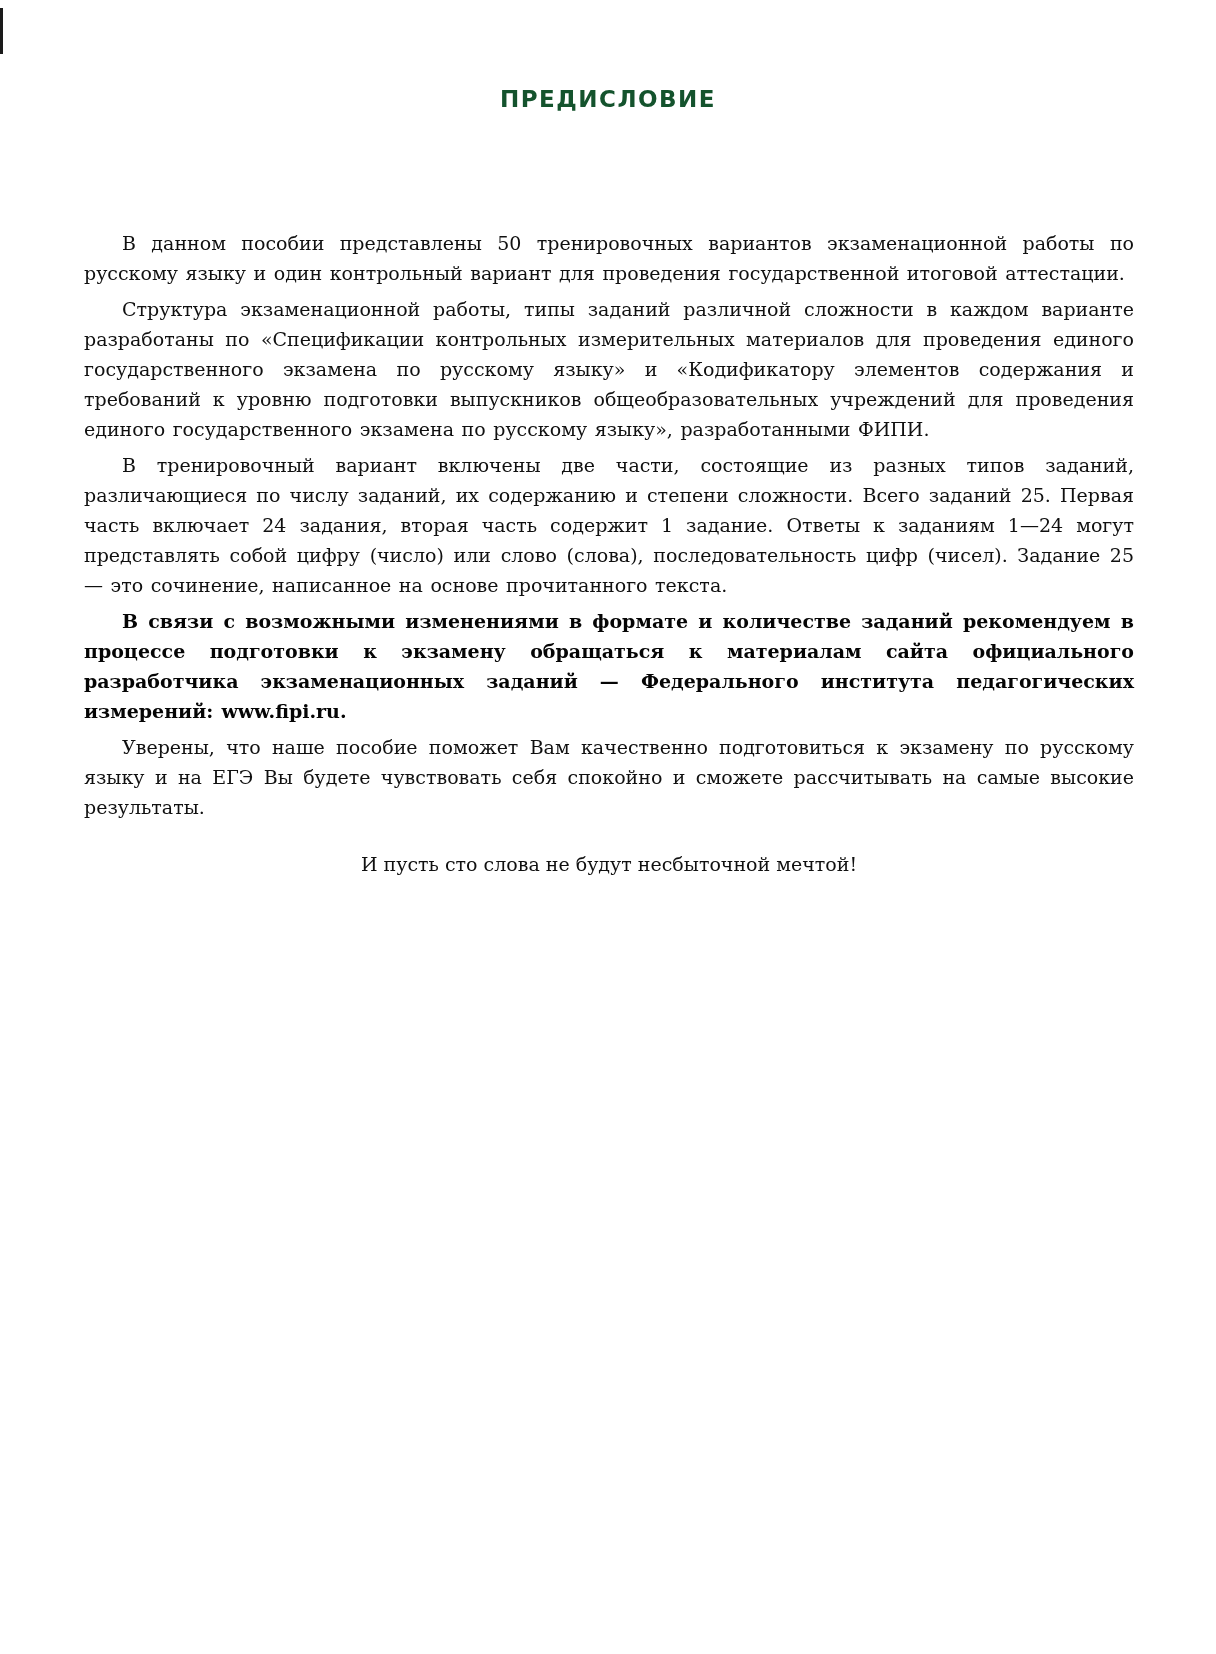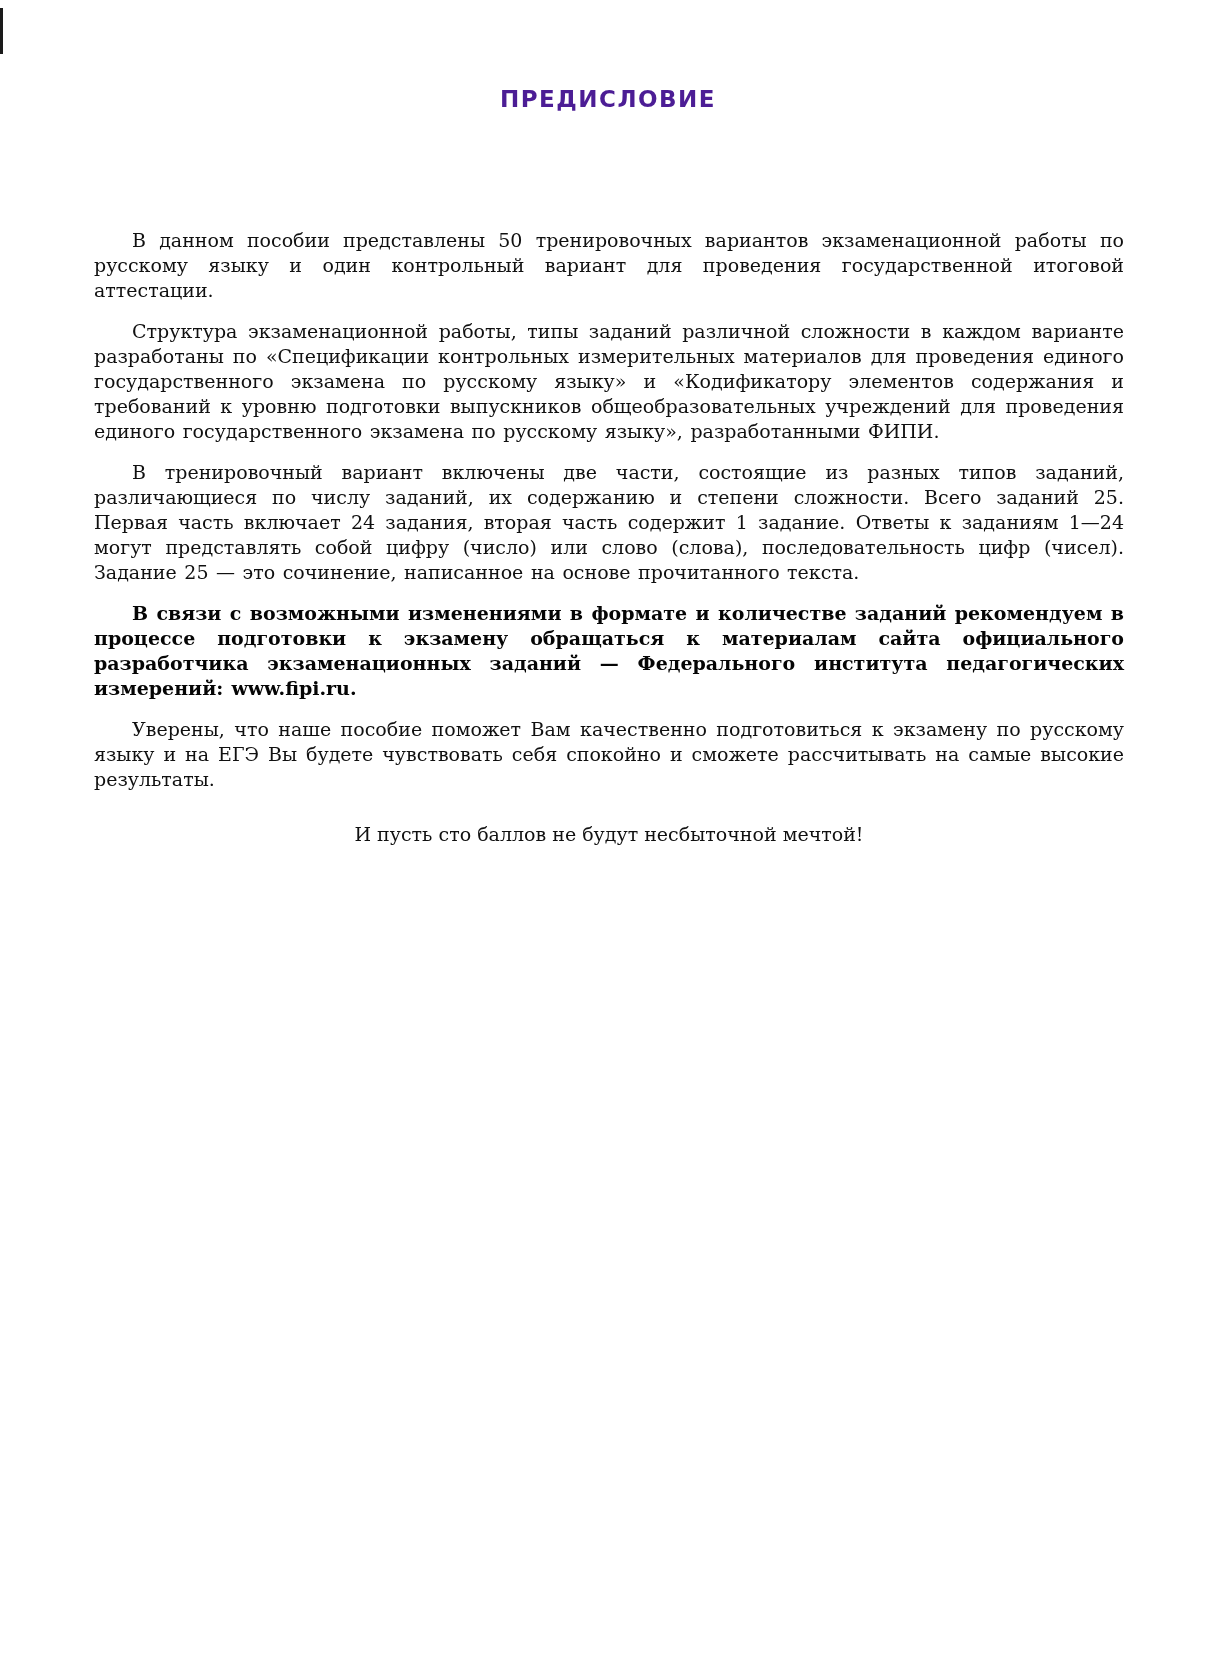--- a/index.html
+++ b/index.html
@@ -26,29 +26,29 @@
     background: #1a1a1a;
   }
   .page-title {
     margin: 0;
     padding-top: 86px;
     text-align: center;
     font-family: "DejaVu Sans", sans-serif;
     font-weight: bold;
     font-size: 23px;
     letter-spacing: 1.5px;
-    color: #4c1d95;
+    color: #14532d;
   }
   .content {
     margin: 116px 76px 0 78px;
   }
   .para {
-    margin: 16px;
+    margin: 6px;
     font-size: 19px;
-    line-height: 25px;
+    line-height: 30px;
     text-align: justify;
     text-indent: 38px;
     font-weight: 400;
     word-spacing: 1.5px;
     color: #101010;
   }
   .para.bold {
     font-weight: 700;
     color: #050505;
   }
@@ -76,17 +76,17 @@
 
 
     <p class="para">Структура экзаменационной работы, типы заданий различной сложности в каждом варианте разработаны по «Спецификации контрольных измерительных материалов для проведения единого государственного экзамена по русскому языку» и «Кодификатору элементов содержания и требований к уровню подготовки выпускников общеобразовательных учреждений для проведения единого государственного экзамена по русскому языку», разработанными ФИПИ.</p>
 
     <p class="para">В тренировочный вариант включены две части, состоящие из разных типов заданий, различающиеся по числу заданий, их содержанию и степени сложности. Всего заданий 25. Первая часть включает 24 задания, вторая часть содержит 1 задание. Ответы к заданиям 1—24 могут представлять собой цифру (число) или слово (слова), последовательность цифр (чисел). Задание 25 — это сочинение, написанное на основе прочитанного текста.</p>
 
     <p class="para bold">В связи с возможными изменениями в формате и количестве заданий рекомендуем в процессе подготовки к экзамену обращаться к материалам сайта официального разработчика экзаменационных заданий — Федерального института педагогических измерений: www.fipi.ru.</p>
 
     <p class="para">Уверены, что наше пособие поможет Вам качественно подготовиться к экзамену по русскому языку и на ЕГЭ Вы будете чувствовать себя спокойно и сможете рассчитывать на самые высокие результаты.</p>
 
-    <p class="closing-line">И пусть сто баллов не будут несбыточной мечтой!</p>
+    <p class="closing-line">И пусть сто слова не будут несбыточной мечтой!</p>
 
   </div>
 
 </div>
 
 </body></html>

